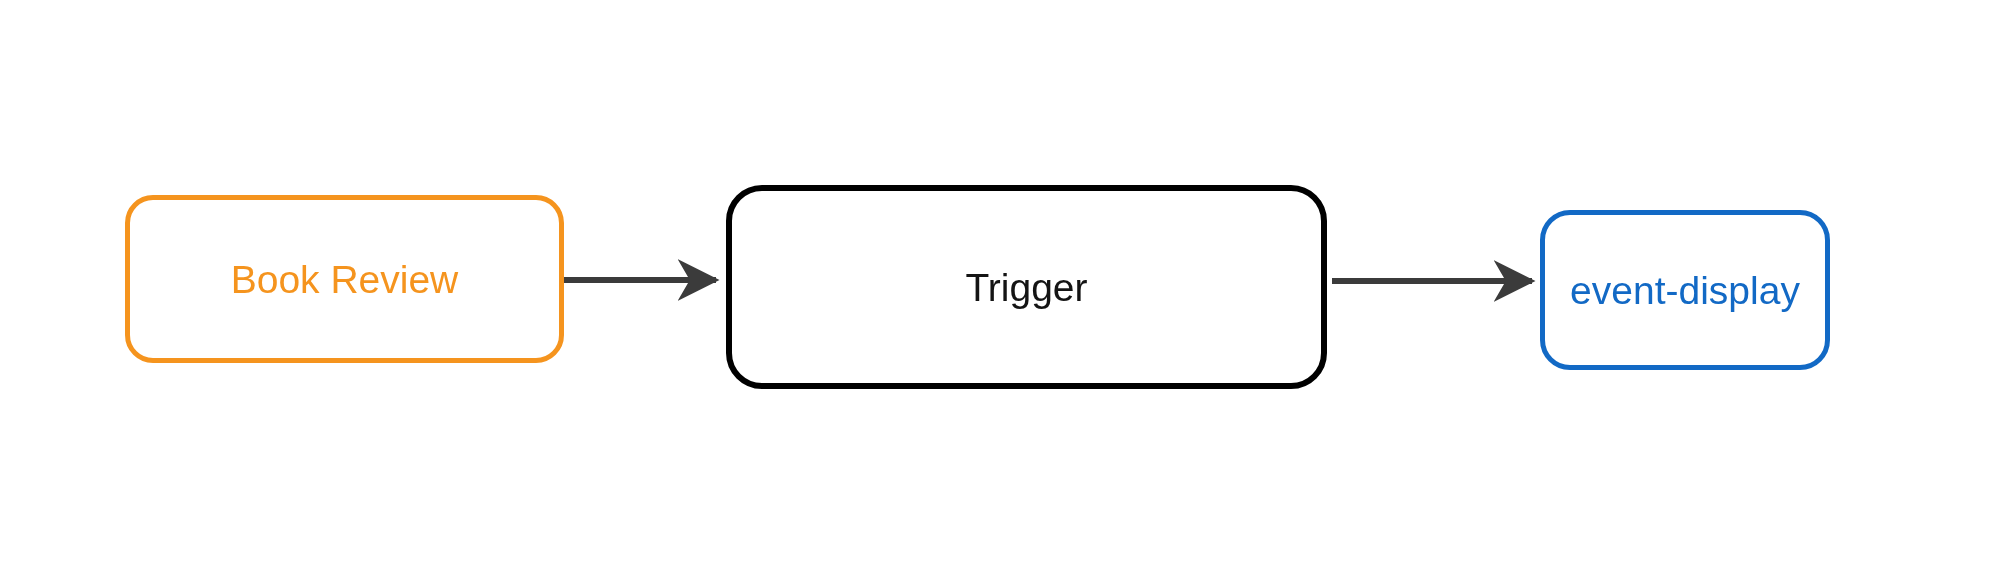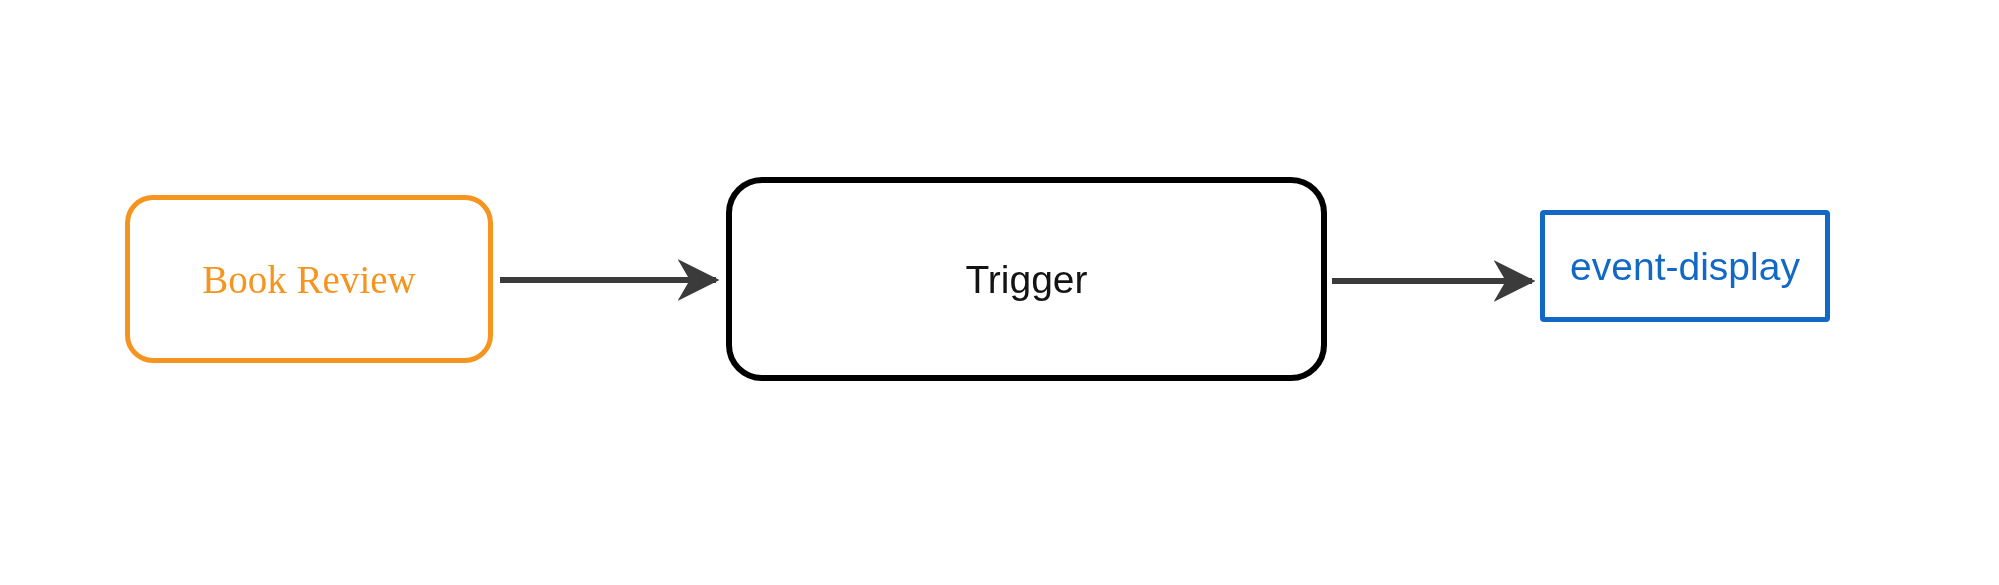--- a/index.html
+++ b/index.html
@@ -32,41 +32,40 @@
     justify-content: center;
     background: #ffffff;
     text-align: center;
     font-size: 39px;
     line-height: 55px;
     border-style: solid;
   }
   .node-broker {
     left: 125px;
     top: 195px;
-    width: 368px;
+    width: 439px;
     height: 168px;
     border-width: 5px;
     border-radius: 28px;
-    font-family: Liberation Serif, serif;
   }
   .node-trigger {
     left: 726px;
     top: 177px;
     width: 601px;
     height: 204px;
     border-width: 6px;
     border-radius: 36px;
   }
   .node-event-display {
     left: 1540px;
     top: 210px;
     width: 290px;
-    height: 112px;
+    height: 160px;
     border-width: 5px;
-    border-radius: 4px;
+    border-radius: 30px;
   }
   .node-label-line {
     display: block;
     white-space: nowrap;
   }
 </style>
 </head>
 <body>
 
 <div class="canvas" style="background: rgb(255, 255, 255);">
@@ -78,21 +77,21 @@
       </marker>
     </defs>
     <line class="edge-line" x1="500" y1="280" x2="716" y2="280" stroke-width="6" marker-end="url(#arrowhead)" stroke="#3B3B3B"></line>
     <line class="edge-line" x1="1332" y1="281" x2="1532" y2="281" stroke-width="6" marker-end="url(#arrowhead)" stroke="#3B3B3B"></line>
   </svg>
 
   <div class="node node-broker" style="border-color: rgb(245, 148, 30); color: rgb(245, 148, 30);">
     <span class="node-label-line">Book Review</span>
   </div>
 
-  <div class="node node-trigger" style="border-color: rgb(0, 0, 0); color: rgb(20, 20, 20);">
+  <div class="node node-trigger" style="border-color: rgb(0, 0, 0); color: rgb(20, 20, 20); margin-top: 8px;">
     <span class="node-label-line">Trigger</span>
   </div>
 
   <div class="node node-event-display" style="border-color: rgb(18, 105, 197); color: rgb(18, 105, 197);">
     <span class="node-label-line">event-display</span>
   </div>
 
 </div>
 
 </body></html>

